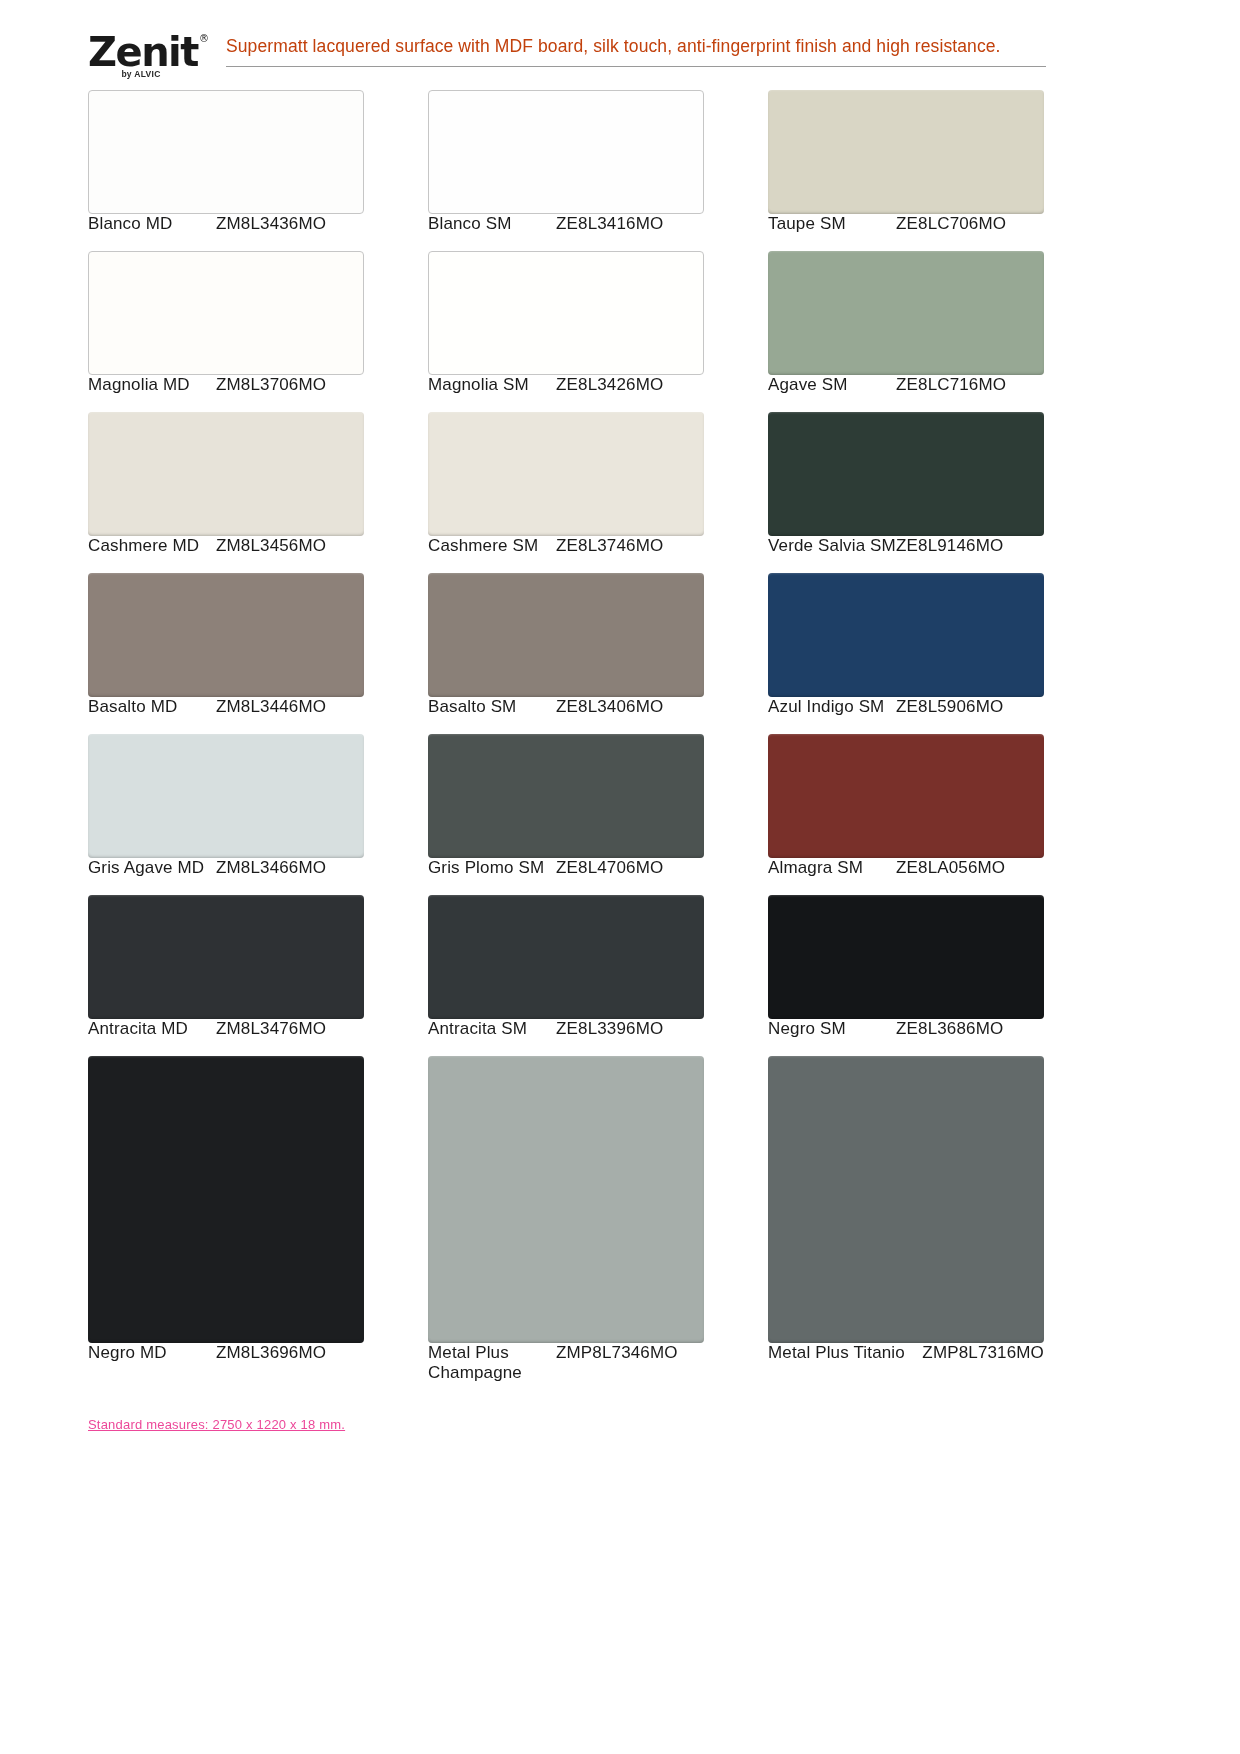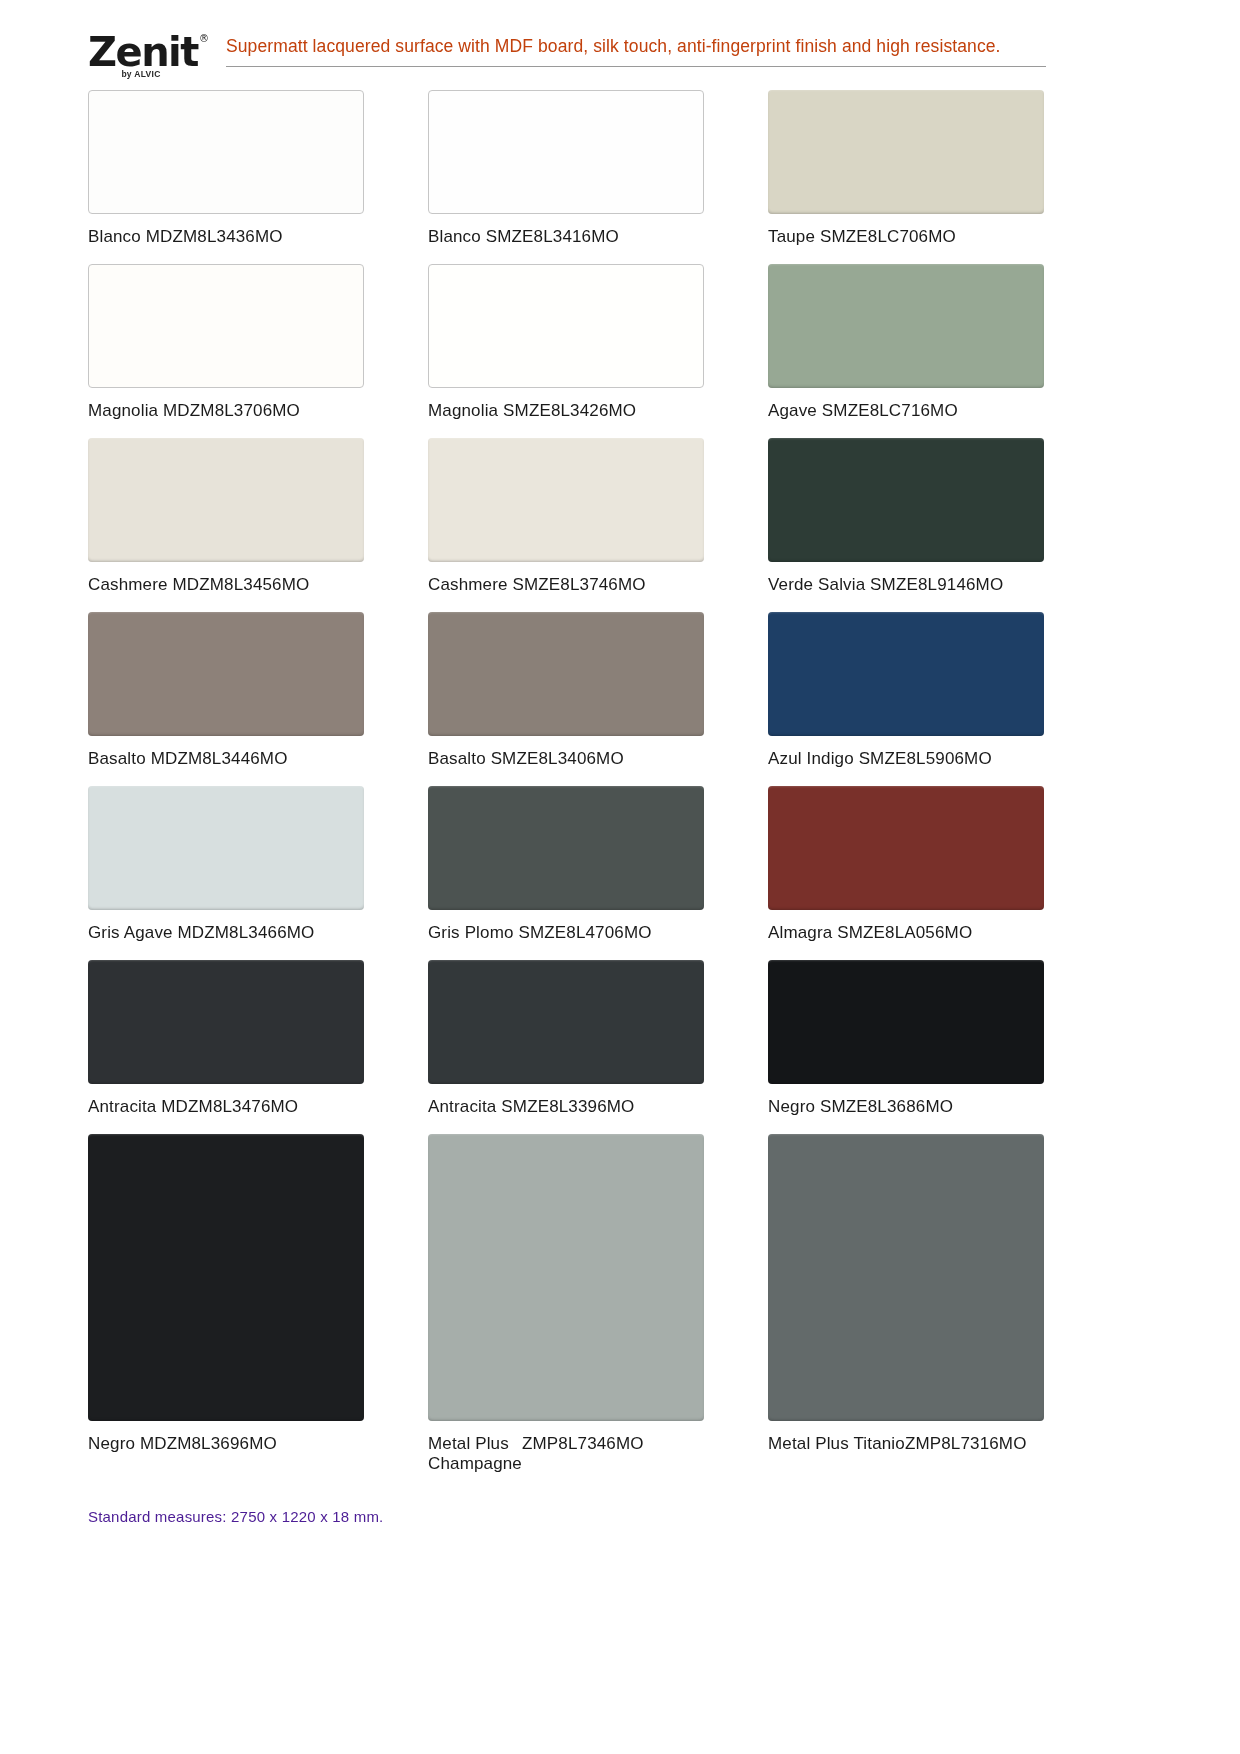--- a/index.html
+++ b/index.html
@@ -100,44 +100,45 @@
     border:1px solid #c6c6c6;
     background:#ffffff;
   }
   .swatch.edged{
     box-shadow:inset 0 -2px 3px -1px rgba(0,0,0,.22),
                inset 0 2px 2px -1px rgba(255,255,255,.16);
   }
   .caption{
     display:flex;
     align-items:flex-start;
-    margin-top:13px;
+    justify-content:space-between;
     font-size:17px;
     letter-spacing:0.15px;
     line-height:1.2;
     min-height:22px;
   }
   .cap-name{
     flex:0 0 auto;
     max-width:56%;
     white-space:pre-line;
   }
   .cap-code{
     flex:0 0 auto;
     text-align:left;
     min-width:148px;
   }
   .cap-code.narrow{ min-width:0; }
 
   
   .footer{
     margin:18px 88px 0 88px;
-    font-size:15px;
+    font-size:13px;
     letter-spacing:0.2px;
-    color:#4c1d95;
+    color:#ec4899;
+    text-decoration:underline;
   }
 </style>
 </head>
 <body>
 
 <div class="page">
 
   <div class="header">
     <div class="logo-wrap">
       <div class="logo-main">

